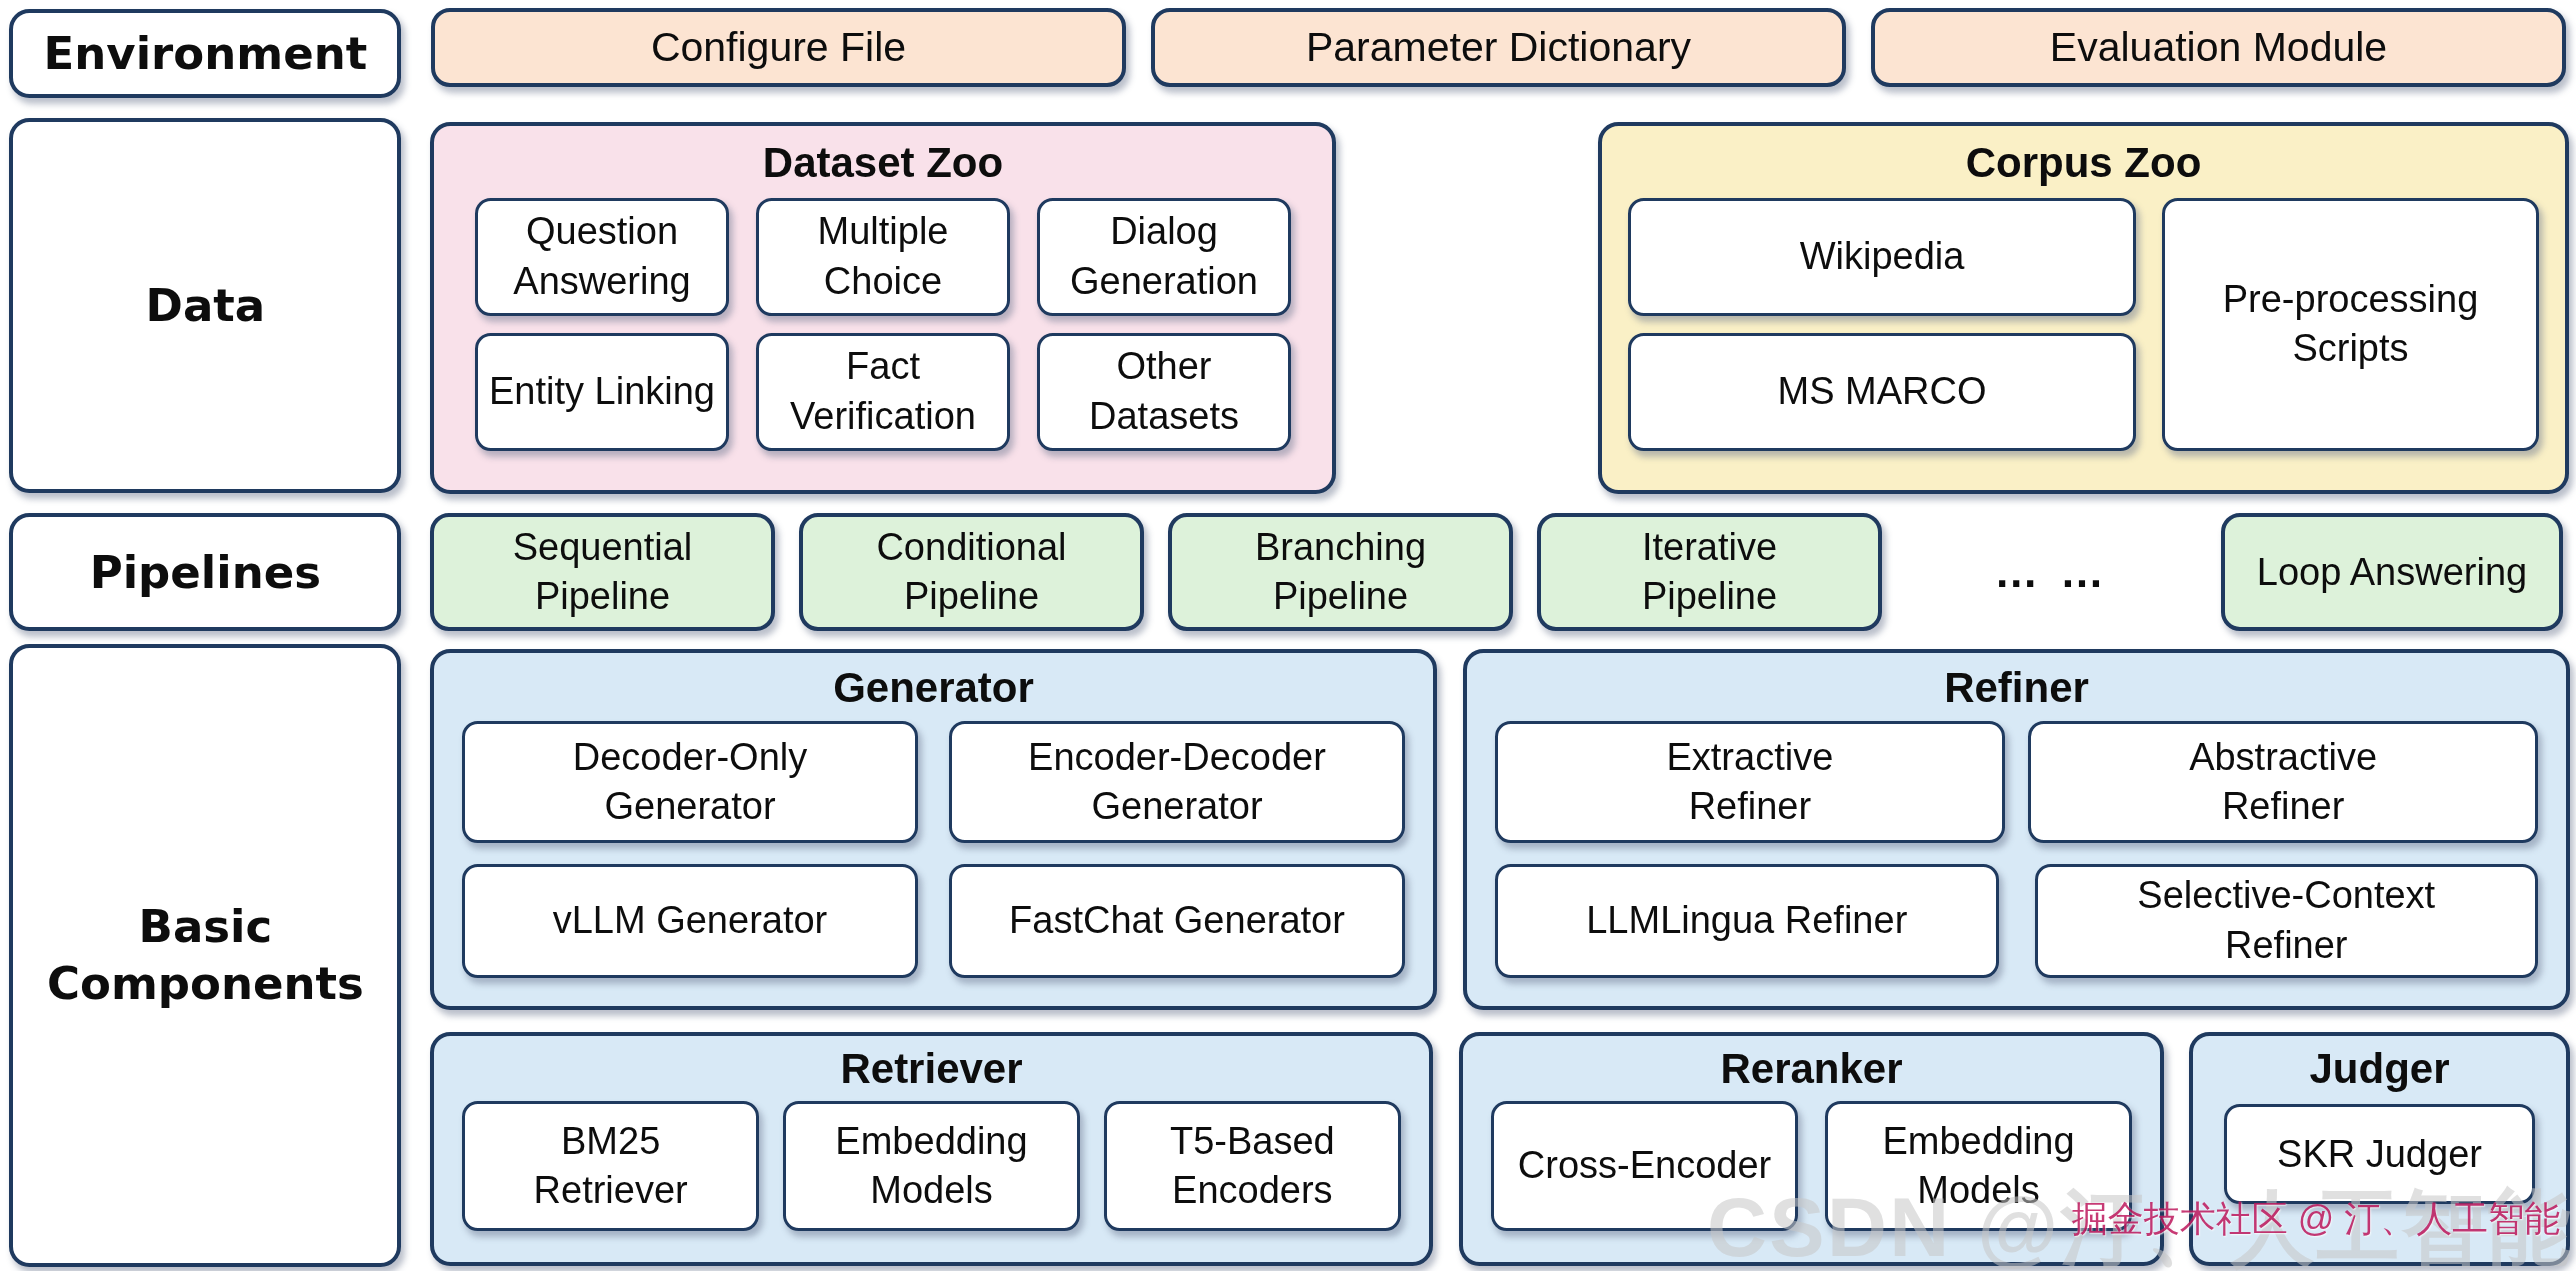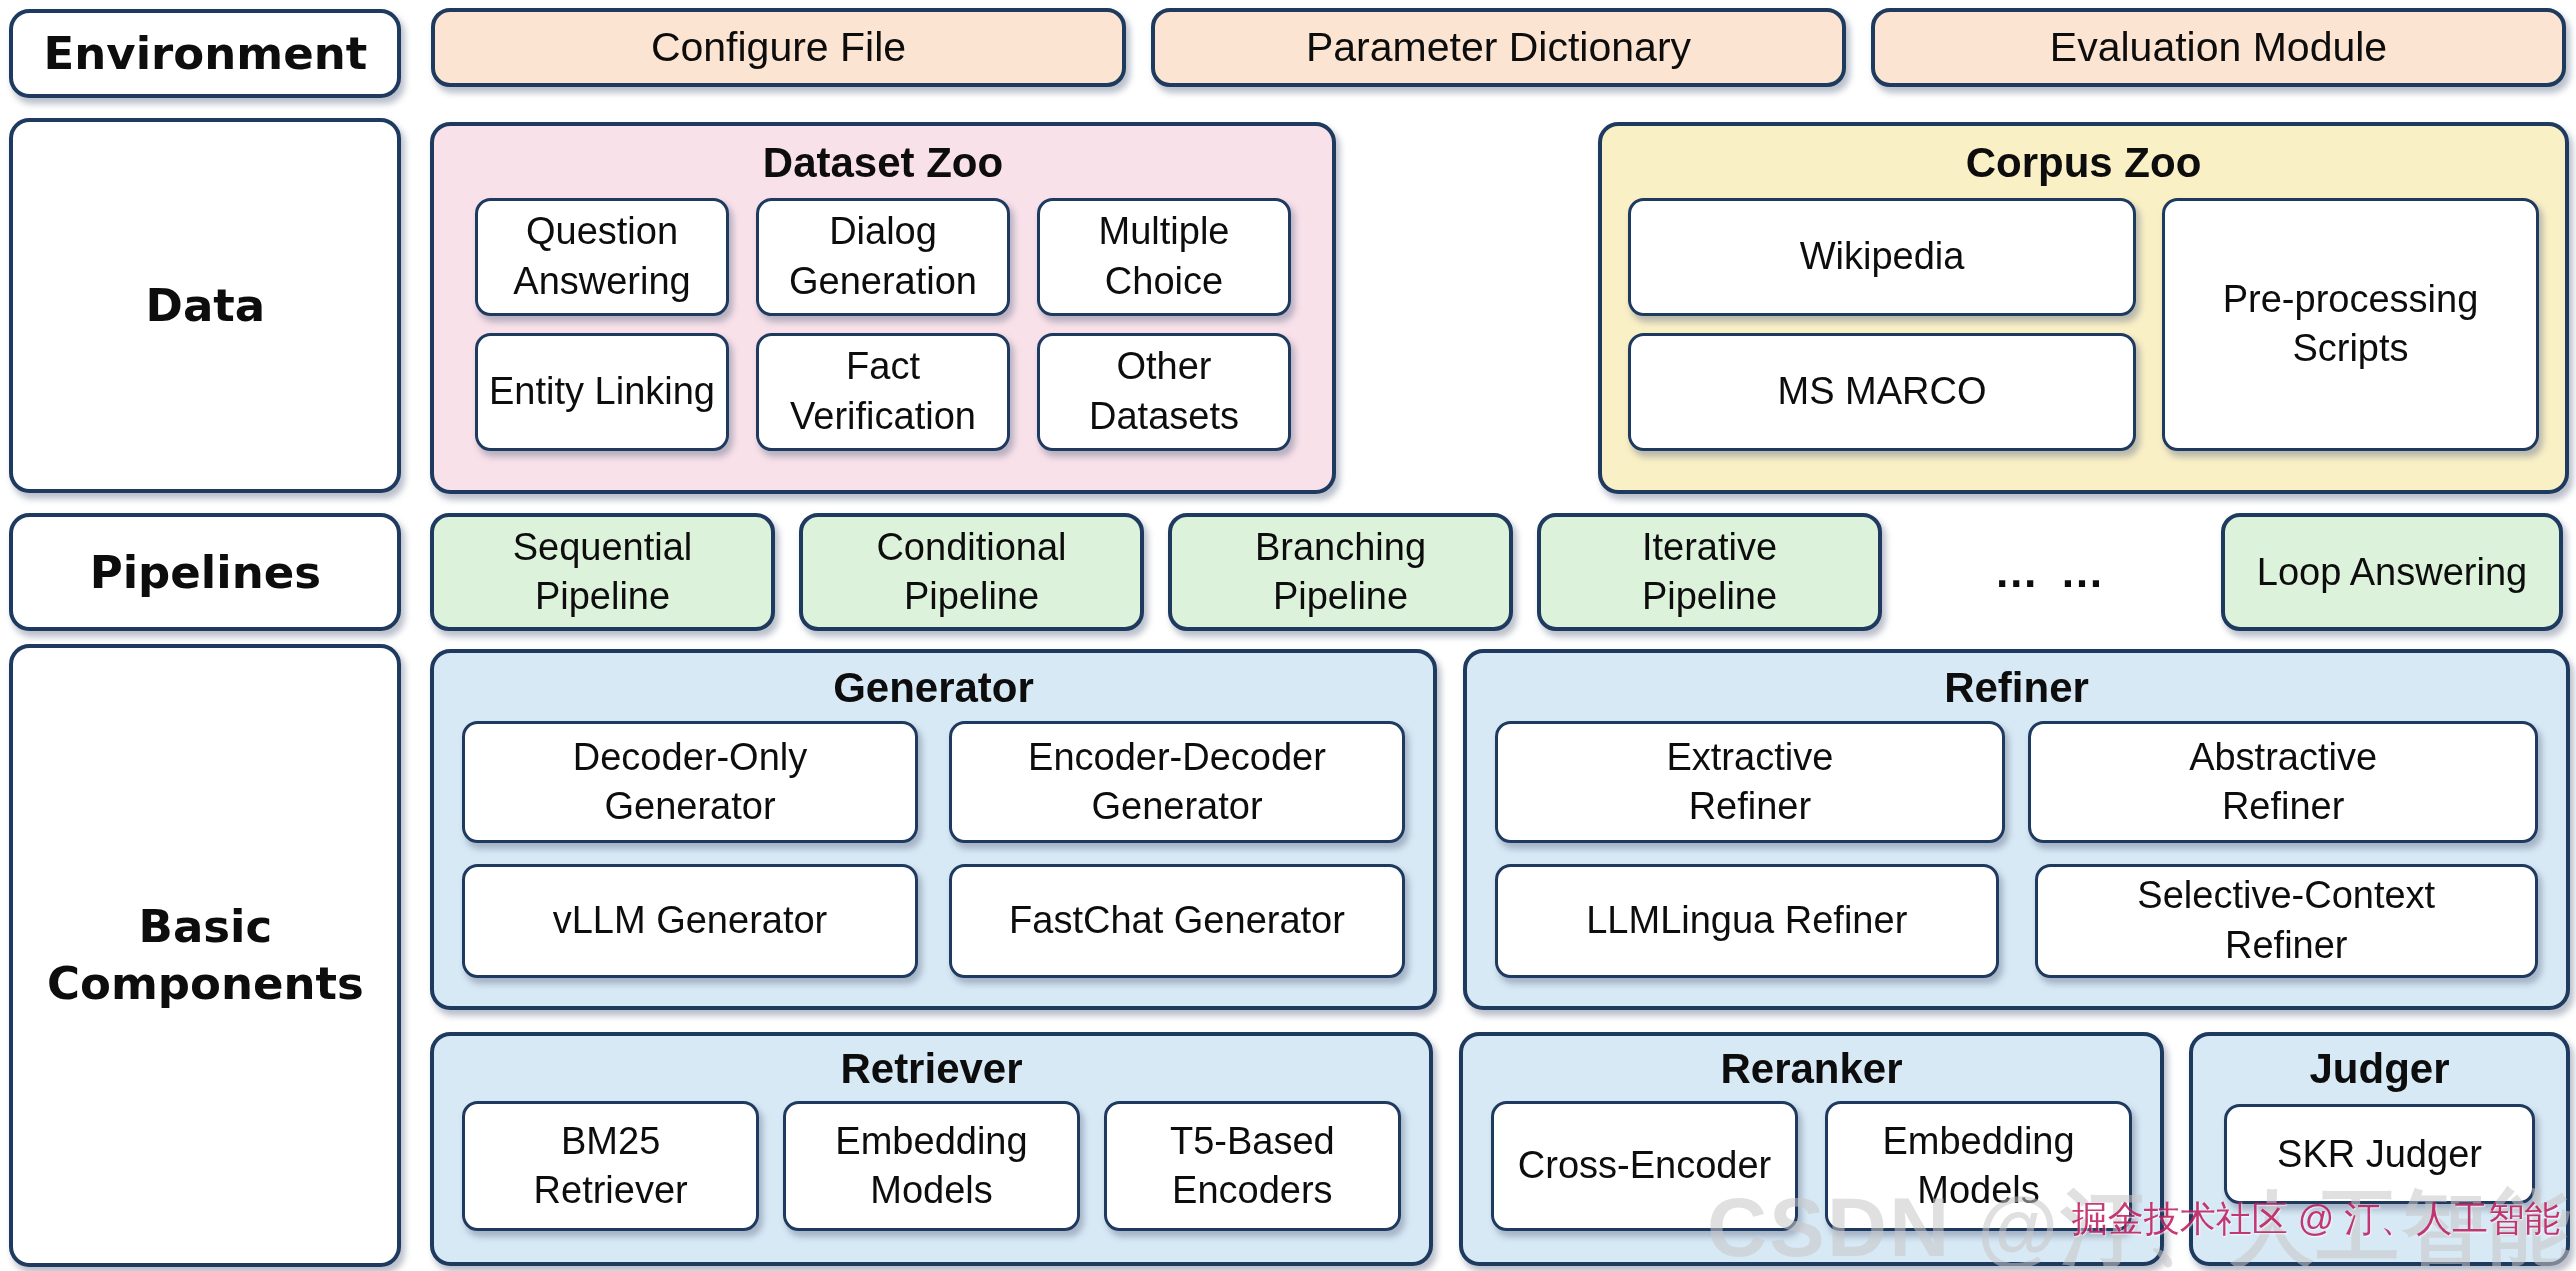--- a/index.html
+++ b/index.html
@@ -93,24 +93,24 @@
     <span>Data</span>
   </div>
 
   <div class="panel pink abs dataset-zoo">
     <div class="panel-title">Dataset Zoo</div>
     <div class="dz-grid">
       <div class="subbox">
         <span class="wrapmed">Question Answering</span>
       </div>
       <div class="subbox">
+        <span class="wrapnarrow">Multiple Choice</span>
+      </div>
+      <div class="subbox">
         <span class="wrapnarrow">Dialog Generation</span>
-      </div>
-      <div class="subbox">
-        <span class="wrapnarrow">Multiple Choice</span>
       </div>
       <div class="subbox">
         <span>Entity Linking</span>
       </div>
       <div class="subbox">
         <span class="wrapnarrow">Fact Verification</span>
       </div>
       <div class="subbox">
         <span class="wrapnarrow">Other Datasets</span>
       </div>

